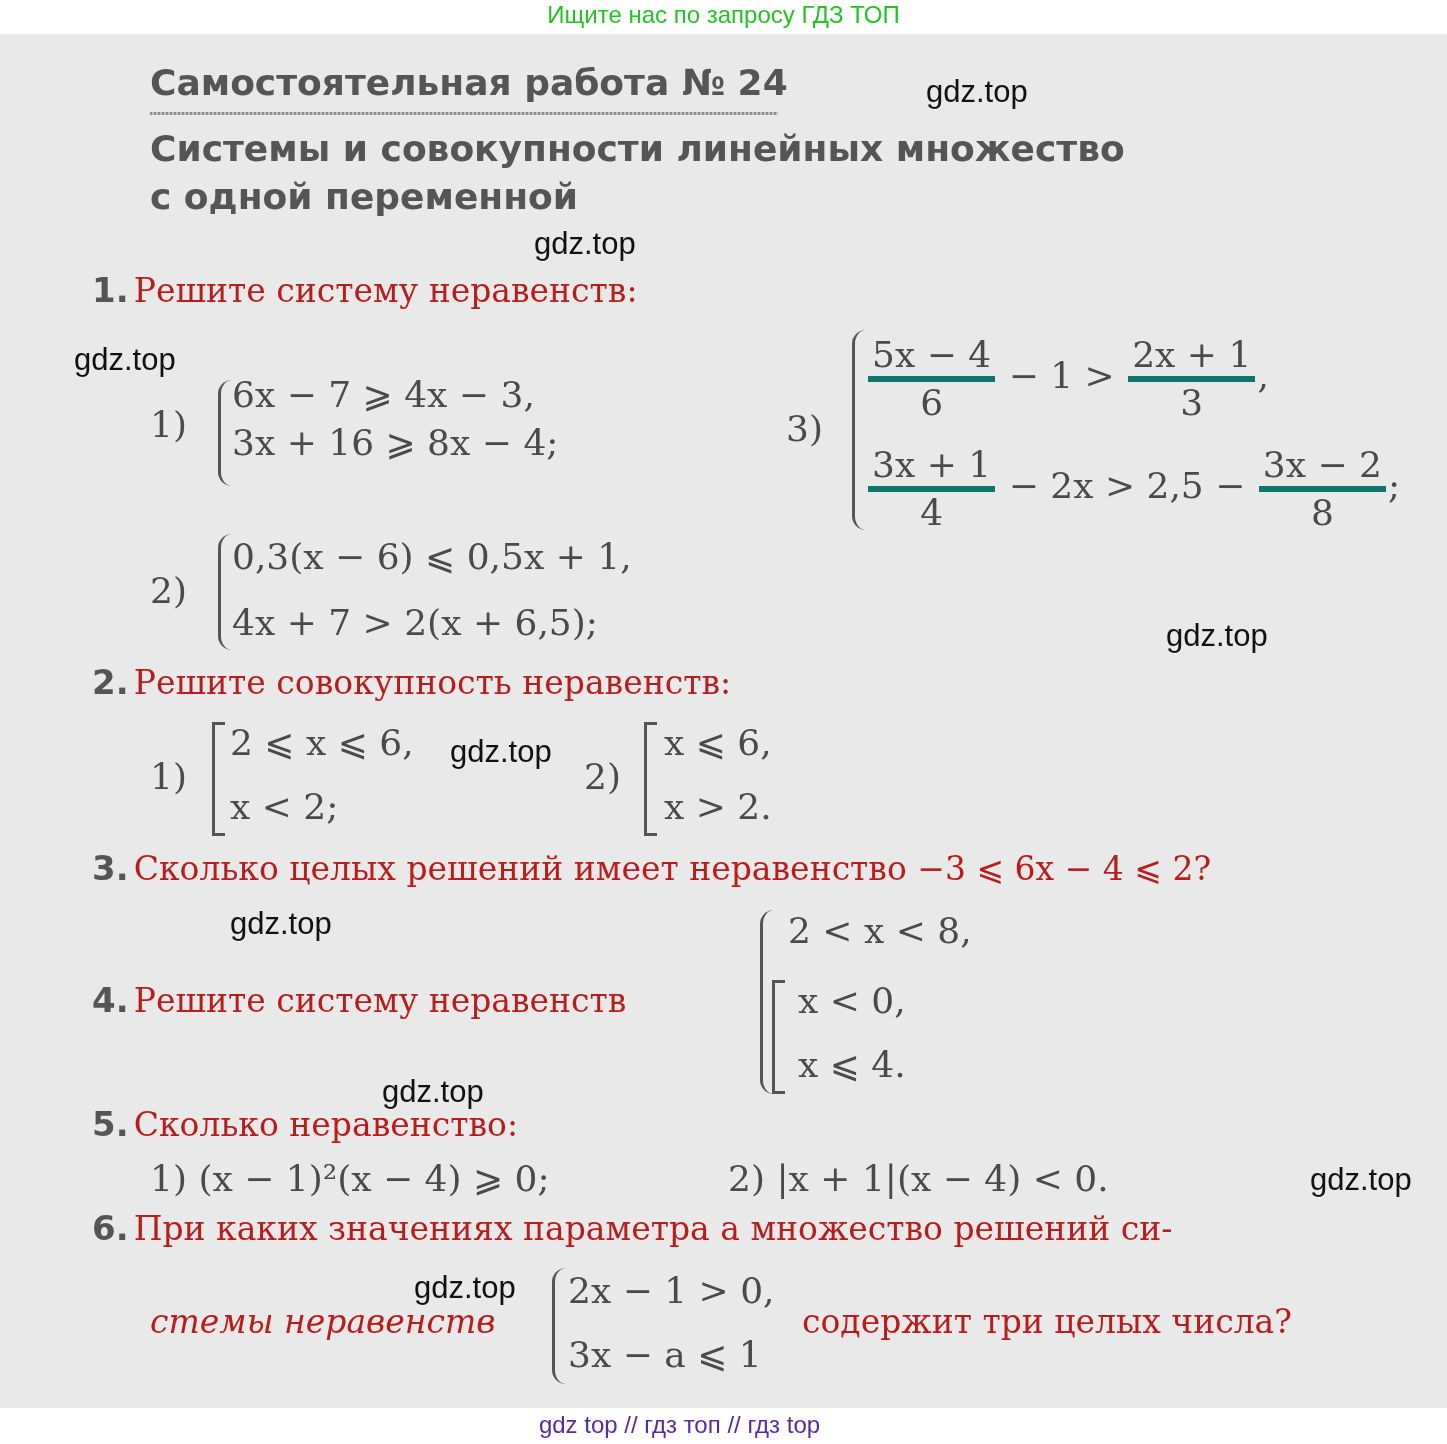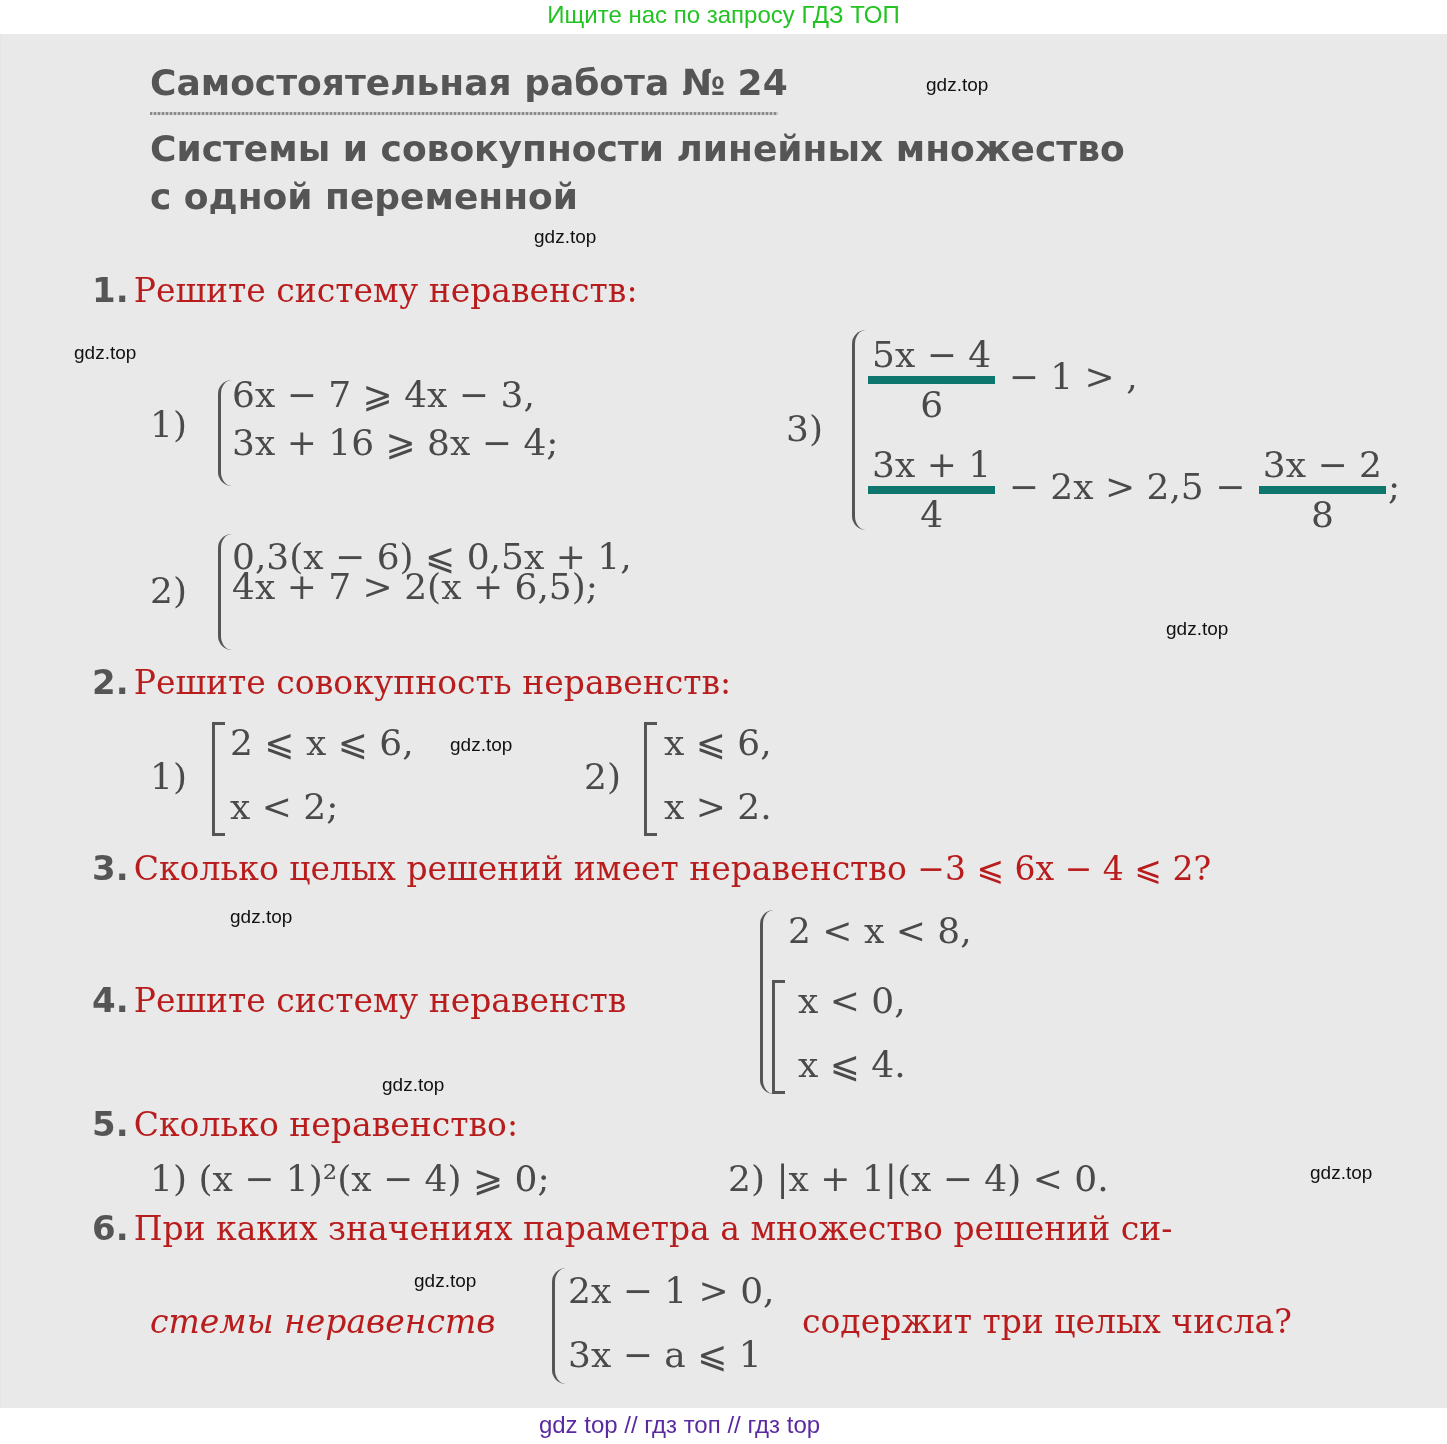--- a/index.html
+++ b/index.html
@@ -30,39 +30,39 @@
   .title {
     font-family: "DejaVu Sans", "Liberation Sans", sans-serif; font-weight: bold;
     color: #555; font-size: 36px;
   }
   .title-underline {
     position: absolute; left: 150px; top: 112px; width: 628px; height: 3px;
     background: repeating-linear-gradient(90deg, #8a8a8a 0 2px, #c4c4c4 2px 4px);
   }
   .wm {
     position: absolute; white-space: nowrap;
-    font-family: "Liberation Sans", sans-serif; font-size: 19px; color: #111;
+    font-family: "Liberation Sans", sans-serif; font-size: 31px; color: #111;
   }
   .tnum {
     font-family: "DejaVu Sans", "Liberation Sans", sans-serif; font-weight: bold;
     color: #555; font-size: 34px;
   }
   .ttext { font-size: 33px; color: #b91c1c; }
   .math { font-size: 36px; color: #4a4a4a; }
   .brace-l {
     position: absolute; width: 14px;
     border-left: 3px solid #555; border-radius: 14px 0 0 14px;
   }
   .bracket {
     position: absolute; width: 10px;
     border-left: 3px solid #555; border-top: 3px solid #555; border-bottom: 3px solid #555;
   }
   .frac { display: inline-block; vertical-align: middle; text-align: center; margin: 0 2px; }
   .frac .num, .frac .den { display: block; line-height: 42px; padding: 0 4px; }
-  .frac .num { border-bottom: 8px solid #0f766e; }
+  .frac .num { border-bottom: 6px solid #0f766e; }
 </style>
 </head>
 <body>
 
 <div class="top-banner">Ищите нас по запросу ГДЗ ТОП</div>
 
 <div class="page"></div>
 
 <div class="abs title" style="left:150px;top:62px;">Самостоятельная работа № 24</div>
 <div class="title-underline"></div>
@@ -85,28 +85,28 @@
 </div>
 
 <div class="abs math" style="left:150px;top:404px;">1)</div>
 <div class="brace-l" style="left:218px;top:380px;height:106px;"></div>
 <div class="abs math" style="left:232px;top:374px;">6x − 7 ⩾ 4x − 3,</div>
 <div class="abs math" style="left:232px;top:422px;">3x + 16 ⩾ 8x − 4;</div>
 
 <div class="abs math" style="left:150px;top:570px;">2)</div>
 <div class="brace-l" style="left:218px;top:534px;height:116px;"></div>
 <div class="abs math" style="left:232px;top:536px;">0,3(x − 6) ⩽ 0,5x + 1,</div>
-<div class="abs math" style="left:232px;top:566px;text-align:center;">4x + 7 &gt; 2(x + 6,5);</div>
+<div class="abs math" style="left:232px;top:602px;text-align:center;">4x + 7 &gt; 2(x + 6,5);</div>
 
 <div class="abs math" style="left:786px;top:408px;">3)</div>
 <div class="brace-l" style="left:852px;top:330px;height:200px;"></div>
 <div class="abs math" style="left:866px;top:334px;">
   <span class="frac"><span class="num">5x − 4</span><span class="den">6</span></span>
   <span>− 1 &gt;</span>
-  <span>,</span>
+  <span class="frac"><span class="num">2x + 1</span><span class="den">3</span></span><span>,</span>
 </div>
 <div class="abs math" style="left:866px;top:444px;">
   <span class="frac"><span class="num">3x + 1</span><span class="den">4</span></span>
   <span>− 2x &gt; 2,5 −</span>
   <span class="frac"><span class="num">3x − 2</span><span class="den">8</span></span><span>;</span>
 </div>
 
 <div class="abs" style="left:92px;top:662px;">
   <span class="tnum">2.</span>
   <span class="ttext">Решите совокупность неравенств:</span>

